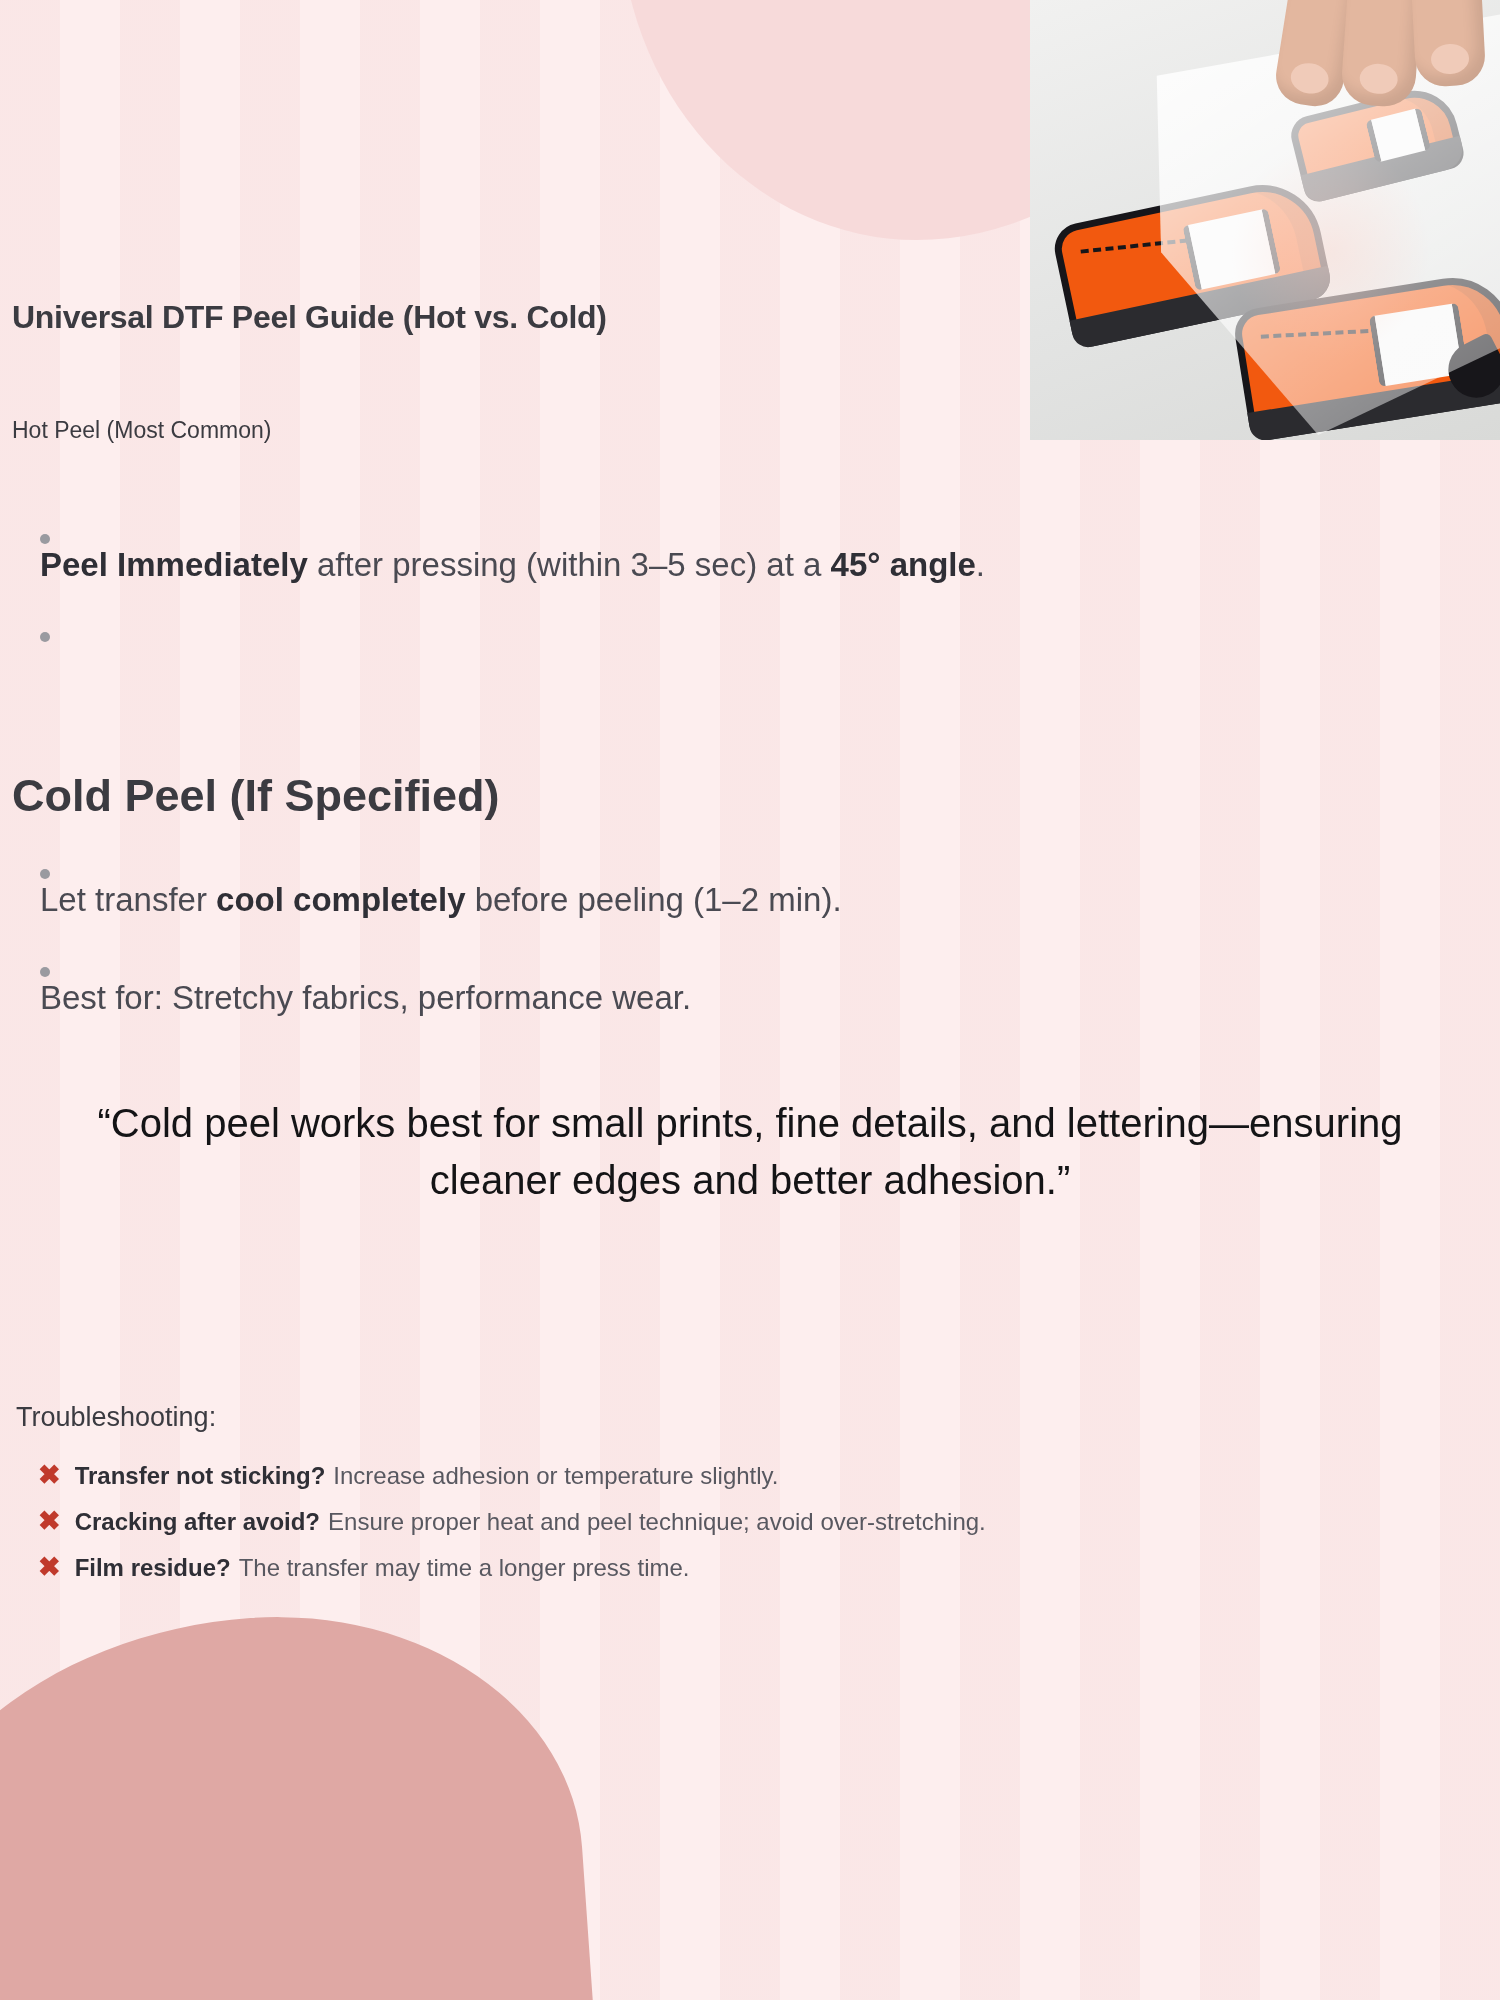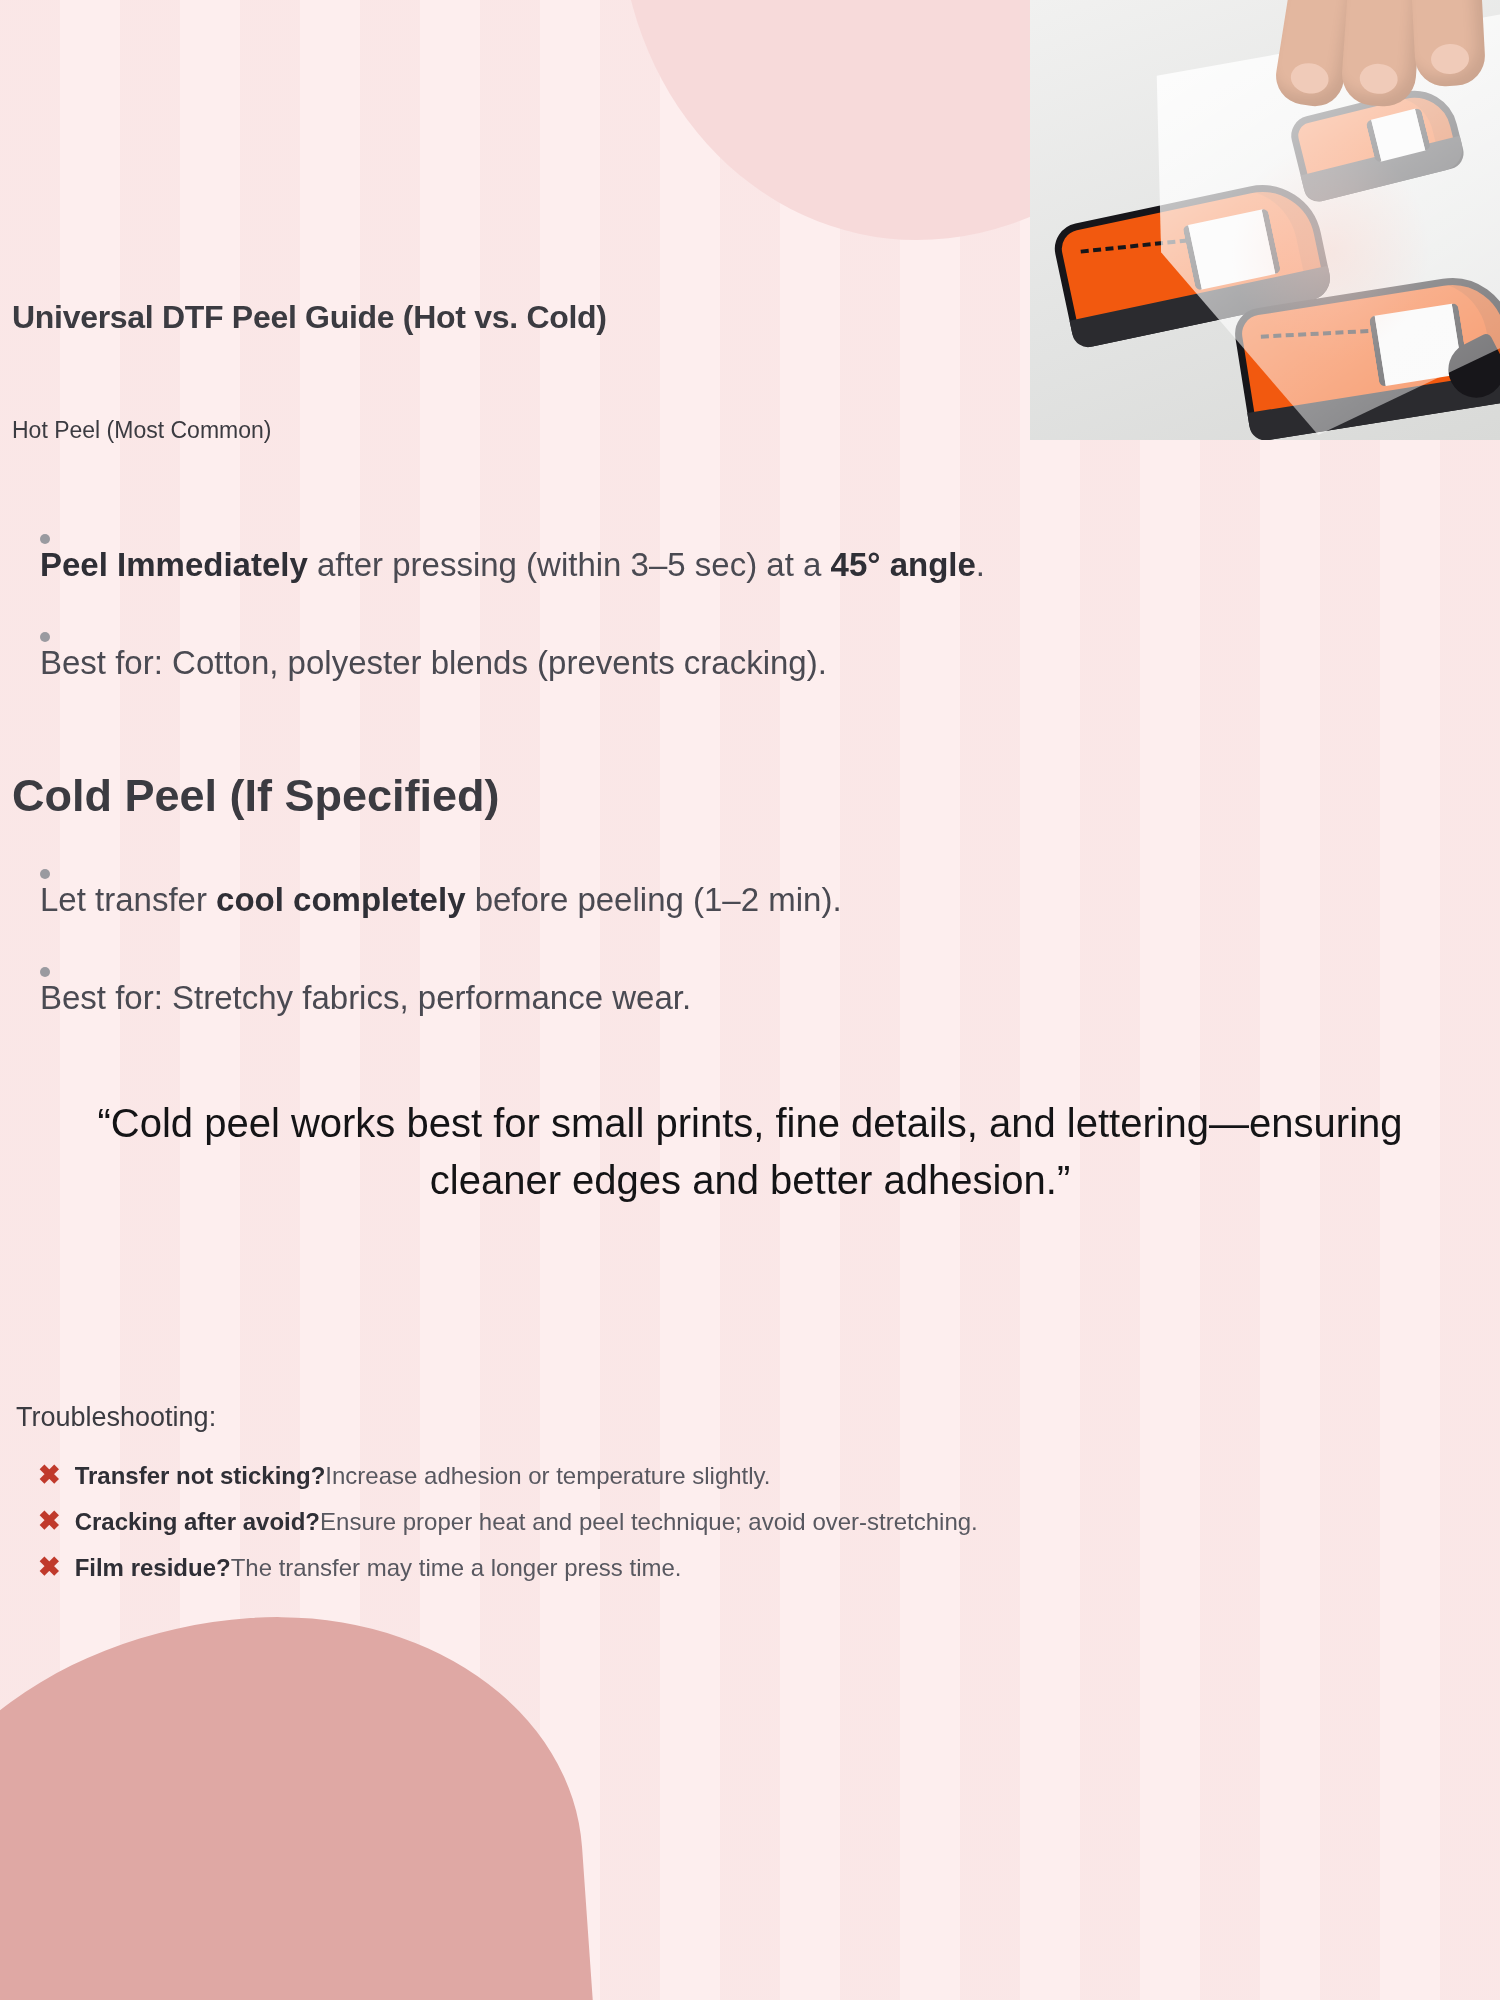--- a/index.html
+++ b/index.html
@@ -290,20 +290,21 @@
     flex: none;
     color: #c0392b;
     font-size: 27px;
     font-weight: bold;
     margin-right: 14px;
     line-height: 1;
   }
   .trouble-item b {
     color: #2f2f36;
     font-weight: bold;
+    margin-right: 8px;
   }
 </style>
 </head>
 <body>
 
 <div class="bg-base"></div>
 <div class="bg-stripes"></div>
 <div class="blob-top"></div>
 <div class="blob-bottom"></div>
 
@@ -347,21 +348,20 @@
 
   <h2 class="subhead-1">Hot Peel (Most Common)</h2>
 
   <div class="bullets-1">
     <div class="bullet">
       <span class="dot"></span>
       <span><b>Peel Immediately</b> after pressing (within 3–5 sec) at a <b>45° angle</b>.</span>
     </div>
     <div class="bullet">
       <span class="dot"></span>
-      <span>Best for: Cotton, polyester blends (prevents cracking).</span>
     </div>
   </div>
 
   <h2 class="subhead-2">Cold Peel (If Specified)</h2>
 
   <div class="bullets-2">
     <div class="bullet">
       <span class="dot"></span>
       <span>Let transfer <b>cool completely</b> before peeling (1–2 min).</span>
     </div>

